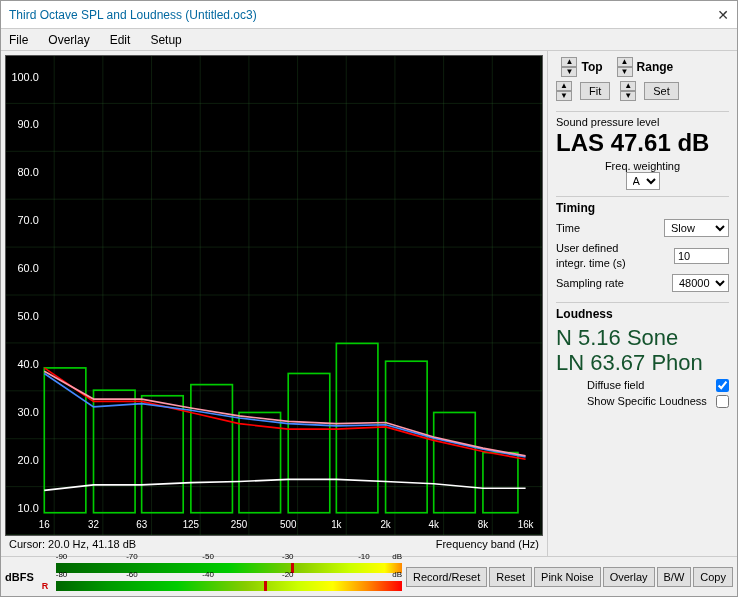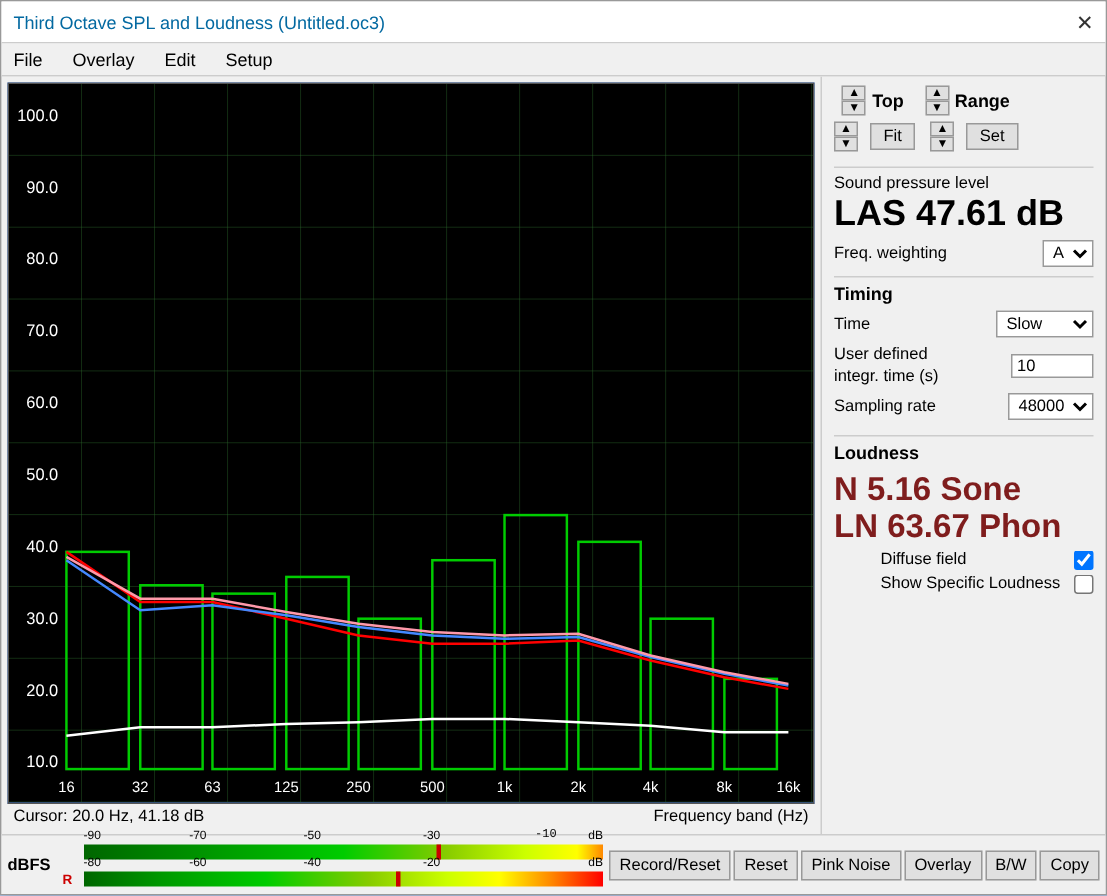--- a/index.html
+++ b/index.html
@@ -198,22 +198,22 @@
     }
     .spl-value {
       font-size: 24px;
       font-weight: bold;
       color: #000;
       line-height: 1.1;
     }
     .freq-row {
       display: flex;
       align-items: center;
-      justify-content: space-between;
       margin-top: 4px;
+      flex-direction: column;
     }
     .freq-label { font-size: 11px; }
     .dropdown-select {
       padding: 1px 2px;
       font-size: 11px;
       border: 1px solid #999;
       background: #fff;
       cursor: pointer;
     }
     .timing-section {
@@ -239,22 +239,22 @@
       font-size: 11px;
       border: 1px solid #999;
       background: #fff;
     }
     .loudness-section {
       border-top: 1px solid #ccc;
       padding-top: 4px;
     }
     .loudness-value {
       font-size: 22px;
-      font-weight: bold;
-      color: #7f1d1d;
+      font-weight: normal;
+      color: #14532d;
       line-height: 1.15;
     }
     .checkbox-row {
       display: flex;
       align-items: center;
       justify-content: space-between;
       margin-top: 3px;
       padding-left: 31px;
     }
     .checkbox-label { font-size: 11px; }
@@ -459,21 +459,21 @@
         <div style="font-size:9px; width:12px; color:#000; margin-right:2px;">&nbsp;</div>
         <div style="position:relative; flex:1; height:10px;">
           <div style="width:100%; height:100%; background: linear-gradient(to right, #006600 0%, #009900 25%, #00cc00 50%, #88cc00 70%, #ccff00 85%, #ffff00 95%, #ff8800 100%);"></div>
 
           <div style="position:absolute; top:0; left:68%; width:3px; height:10px; background:#cc0000;"></div>
 
           <div style="position:absolute; top:-11px; left:0%; font-size:8px; transform:translateX(0);">-90</div>
           <div style="position:absolute; top:-11px; left:22%; font-size:8px; transform:translateX(-50%);">-70</div>
           <div style="position:absolute; top:-11px; left:44%; font-size:8px; transform:translateX(-50%);">-50</div>
           <div style="position:absolute; top:-11px; left:67%; font-size:8px; transform:translateX(-50%);">-30</div>
-          <div style="position:absolute; top:-11px; left:89%; font-size:8px; transform:translateX(-50%);font-family:Liberation Mono, monospace;">-10</div>
+          <div style="position:absolute; top:-11px; left:89%; font-size:8px; transform:translateX(-50%);">-10</div>
           <div style="position:absolute; top:-11px; right:0; font-size:8px;">dB</div>
         </div>
       </div>
 
       <div class="dbfs-row">
         <div style="font-size:9px; width:12px; color:#cc0000; font-weight:bold; margin-right:2px;">R</div>
         <div style="position:relative; flex:1; height:10px;">
           <div style="width:100%; height:100%; background: linear-gradient(to right, #006600 0%, #009900 15%, #00cc00 35%, #88cc00 55%, #ccff00 70%, #ffff00 80%, #ff8800 90%, #ff0000 100%);"></div>
           <div style="position:absolute; top:0; left:60%; width:3px; height:10px; background:#cc0000;"></div>
           <div style="position:absolute; top:-11px; left:0%; font-size:8px;">-80</div>

